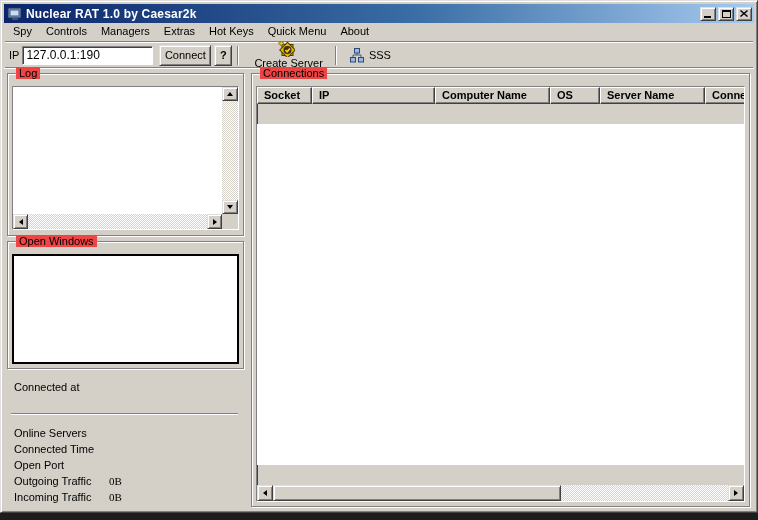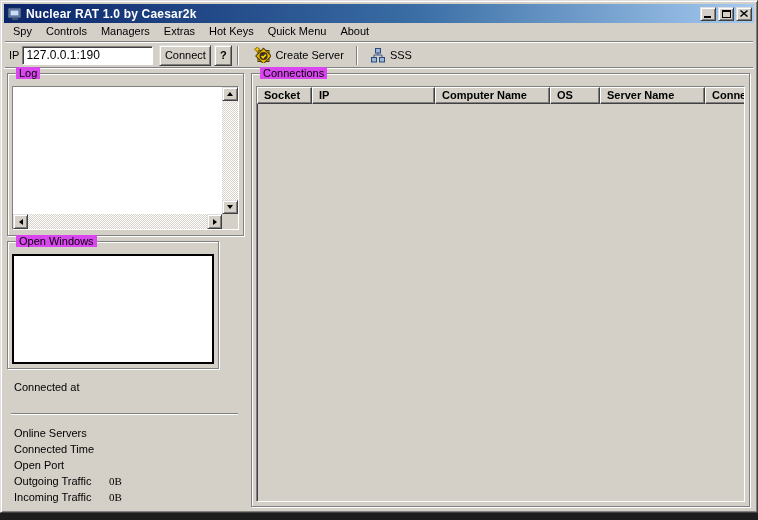--- a/index.html
+++ b/index.html
@@ -74,21 +74,21 @@
 
   
   .main { position:absolute; left:3px; right:3px; top:67px; bottom:3px; border-top:1px solid #fff; }
 
   .group {
     position:absolute;
     border:1px solid #808080;
     box-shadow: 1px 1px 0 #fff, inset 1px 1px 0 #fff;
   }
   .group-label {
-    position:absolute; top:-7px; left:8px; background:#d946ef; padding:0 3px; line-height:12px;
+    position:absolute; top:-7px; left:8px; background:#ef4444; padding:0 3px; line-height:12px;
   }
 
   .sunken {
     border:1px solid; border-color:#808080 #fff #fff #808080;
     box-shadow: inset 1px 1px 0 #404040;
     background:#d4d0c8;
   }
   .dither {
     background-color:#fff;
     background-image: conic-gradient(#d6d2ca 25%, #fff 0 50%, #d6d2ca 0 75%, #fff 0);
@@ -114,33 +114,33 @@
   .lb-content { grid-column:1; grid-row:1; background:#fff; }
   .lb-vscroll { grid-column:2; grid-row:1; display:flex; flex-direction:column; }
   .lb-vscroll .sbtn { height:14px; width:100%; }
   .lb-vtrack { flex:1; }
   .lb-hscroll { grid-column:1; grid-row:2; display:flex; }
   .lb-hscroll .sbtn { width:15px; height:100%; }
   .lb-htrack { flex:1; }
   .lb-corner { grid-column:2; grid-row:2; background:#d4d0c8; }
 
   
-  .ow-group { left:3px; top:172px; width:212px; height:128px; }
+  .ow-group { left:3px; top:172px; width:237px; height:128px; }
   .ow-list { position:absolute; left:4px; top:12px; right:4px; bottom:4px; background:#fff; border:2px solid #000; }
 
   
   .srow { position:absolute; left:10px; width:226px; height:14px; white-space:nowrap; }
   .svalue { position:absolute; left:95px;font-family:Liberation Serif, serif; }
   .status-sep { position:absolute; left:7px; width:227px; height:0; border-top:1px solid #808080; border-bottom:1px solid #fff; }
 
   
   .conn-group { left:247px; top:4px; right:4px; bottom:2px; }
   .conn-table {
     position:absolute; left:4px; top:12px; right:4px; bottom:4px;
-    display:flex; flex-direction:row; overflow:hidden;gap:20px;
+    display:flex; flex-direction:column; overflow:hidden;gap:20px;
   }
   .theader { display:flex; height:17px; flex:none; overflow:hidden; }
   .hcell {
     flex:none; background:#d4d0c8;
     border:1px solid; border-color:#fff #404040 #404040 #fff;
     box-shadow: inset -1px -1px 0 #808080;
     font-weight:bold; padding:1px 0 0 6px; white-space:nowrap; overflow:hidden;
   }
   .tbody { flex:1; background:#fff; }
   .hscrollbar { height:16px; flex:none; display:flex; background:#d4d0c8; }
@@ -186,21 +186,21 @@
     <span class="menu-item">Quick Menu</span>
     <span class="menu-item">About</span>
   </div>
 
   <div class="toolbar">
     <span class="tb-label">IP</span>
     <input class="ip-input" type="text" value="127.0.0.1:190" style="">
     <button class="btn connect-btn">Connect</button>
     <button class="btn help-btn">?</button>
     <span class="tb-sep"></span>
-    <div class="tb-tool" style="margin-left:6px;">
+    <div class="tb-tool" style="margin-left:6px;flex-direction:column;">
       <svg width="17" height="16" viewBox="0 0 17 16">
         <g transform="translate(9.5,9)">
           <rect x="-5.5" y="-5.5" width="11" height="11" fill="#e8b400" stroke="#4a3b00"></rect>
           <rect x="-5.5" y="-5.5" width="11" height="11" fill="#e8b400" stroke="#4a3b00" transform="rotate(45)"></rect>
           <circle r="4" fill="#3a3220"></circle>
           <path d="M-2 0 l1.6 1.8 L2.4 -1.6" stroke="#ffd800" stroke-width="1.6" fill="none"></path>
         </g>
         <path d="M3 0 h2 v2 h2 v2 h-2 v2 h-2 v-2 h-2 v-2 h2 z" fill="#ffd800" stroke="#7c6000" stroke-width="0.8" transform="scale(0.8)"></path>
       </svg>
       <span>Create Server</span>

